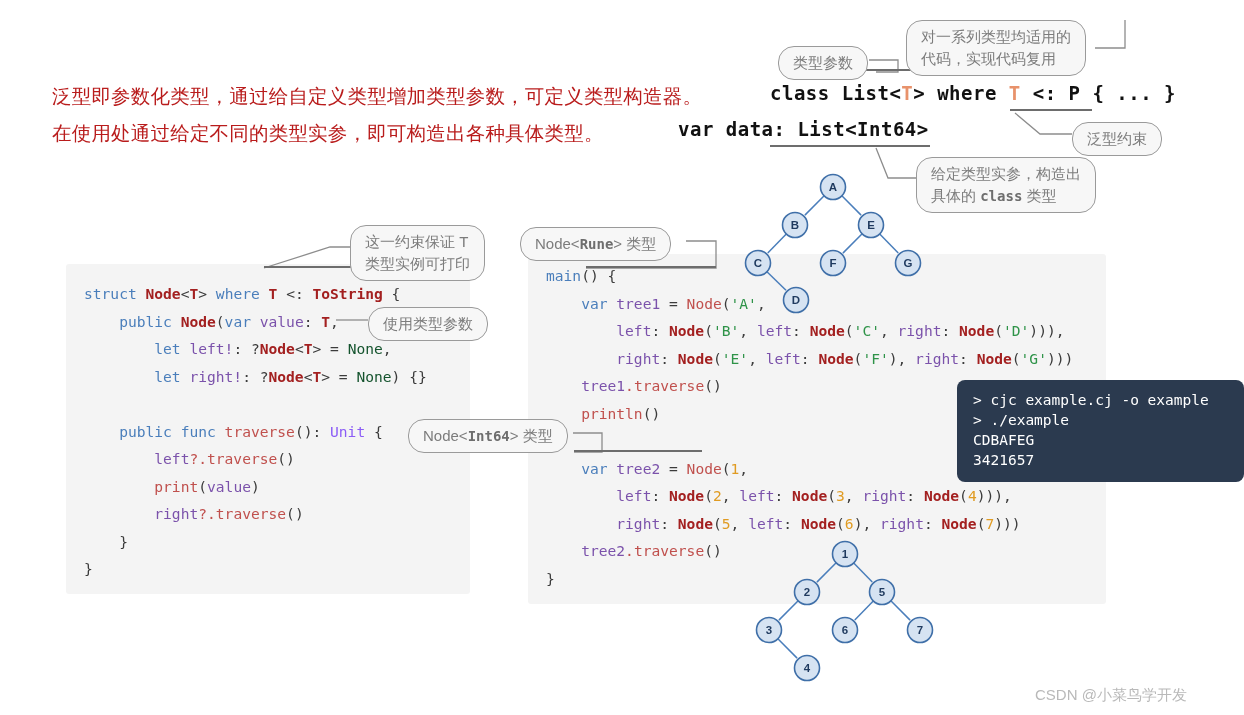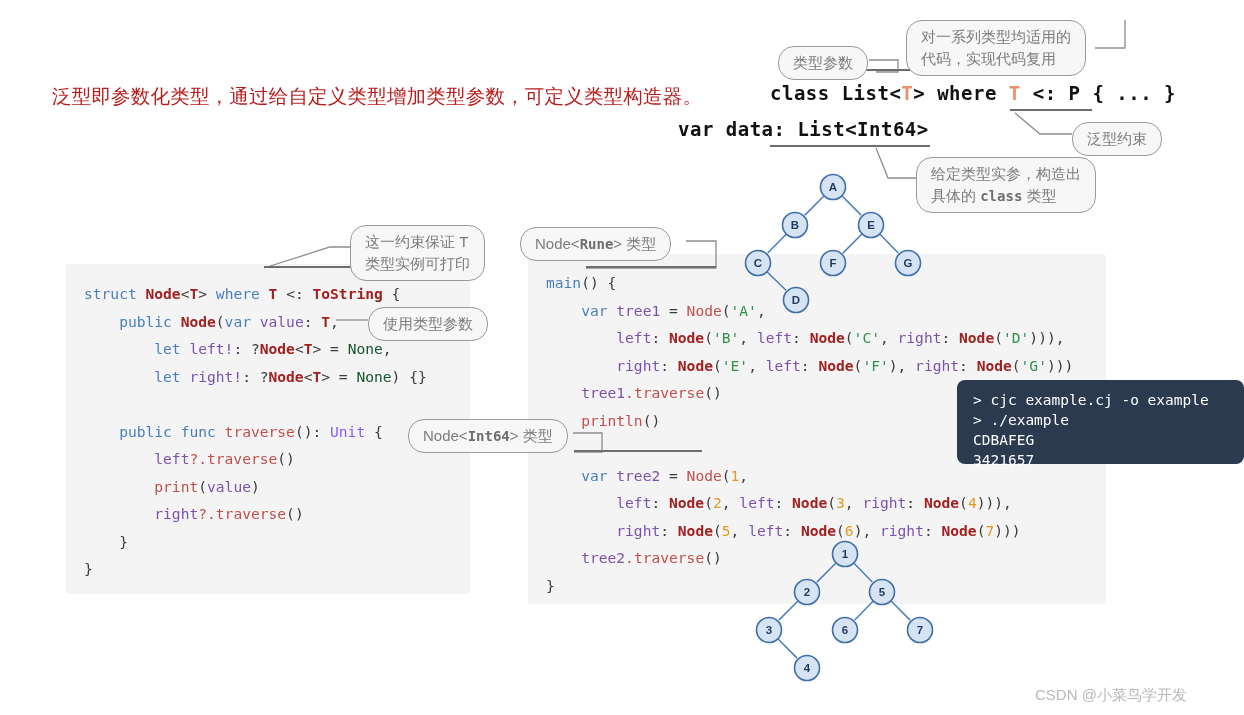--- a/index.html
+++ b/index.html
@@ -47,21 +47,21 @@
   #code-panel-left  { left: 66px;  top: 264px; width: 404px; height: 330px; }
   #code-panel-right { left: 528px; top: 254px; width: 578px; height: 350px; }
 
   .code {
     font-family: "DejaVu Sans Mono", "Liberation Mono", monospace;
     font-size: 14.6px;
     line-height: 27.5px;
     white-space: pre;
   }
   #code-left  { left: 84px;  top: 280px; }
-  #code-right { left: 546px; top: 269px; }
+  #code-right { left: 546px; top: 262px; }
 
   
   .kw   { color: #4a7ebb; }            
   .typ  { color: #a32020; font-weight: bold; }  
   .fn   { color: #c0504d; }            
   .id   { color: #7b52ab; }            
   .lit  { color: #14532d; }            
   .str  { color: #2e9348; }            
   .num  { color: #e09b22; }            
   .pun  { color: #3b3b3b; }            
@@ -93,21 +93,21 @@
   #callout-use-tparam   { left: 368px; top: 307px; }
   #callout-node-rune    { left: 520px; top: 227px; }
   #callout-node-int64   { left: 408px; top: 419px; }
 
   
   #leaders { left: 0; top: 0; width: 1244px; height: 715px; pointer-events: none; }
 
   
   #terminal {
     left: 957px; top: 380px;
-    width: 287px; height: 84px;
+    width: 287px; height: 102px;
     background: #2b3a4f;
     border-radius: 8px;
     padding: 10px 0 0 16px;
     box-sizing: border-box;
     font-family: "DejaVu Sans Mono", "Liberation Mono", monospace;
     font-size: 14.5px;
     line-height: 20px;
     color: #ffffff;
     white-space: pre;
   }
@@ -127,20 +127,21 @@
     font-size: 15px;
     color: #b9b9b9;
     white-space: nowrap;
   }
 </style>
 </head>
 <body>
 
 <div class="abs" id="intro-text">
   <span class="ln">泛型即参数化类型，通过给自定义类型增加类型参数，可定义类型构造器。</span>
+  <span class="ln"><span>在使用处通过给定不同的类型实参，即可构造出各种具体类型。</span></span>
 </div>
 
 <div class="abs hdr-code" id="hdr-code-1"><span>class List&lt;</span><span class="tparam">T</span><span>&gt; where </span><span class="tparam">T</span><span> &lt;: P { ... }</span></div>
 
 <div class="abs hdr-code" id="hdr-code-2">var data: List&lt;Int64&gt;</div>
 
 <div class="abs code-panel" id="code-panel-left"></div>
 <div class="abs code-panel" id="code-panel-right"></div>
 
 <div class="abs code" id="code-left"><span class="kw">struct </span><span class="typ">Node</span><span class="pun">&lt;</span><span class="typ">T</span><span class="pun">&gt; </span><span class="kw">where </span><span class="typ">T</span><span class="pun"> &lt;: </span><span class="typ">ToString</span><span class="pun"> {</span>

